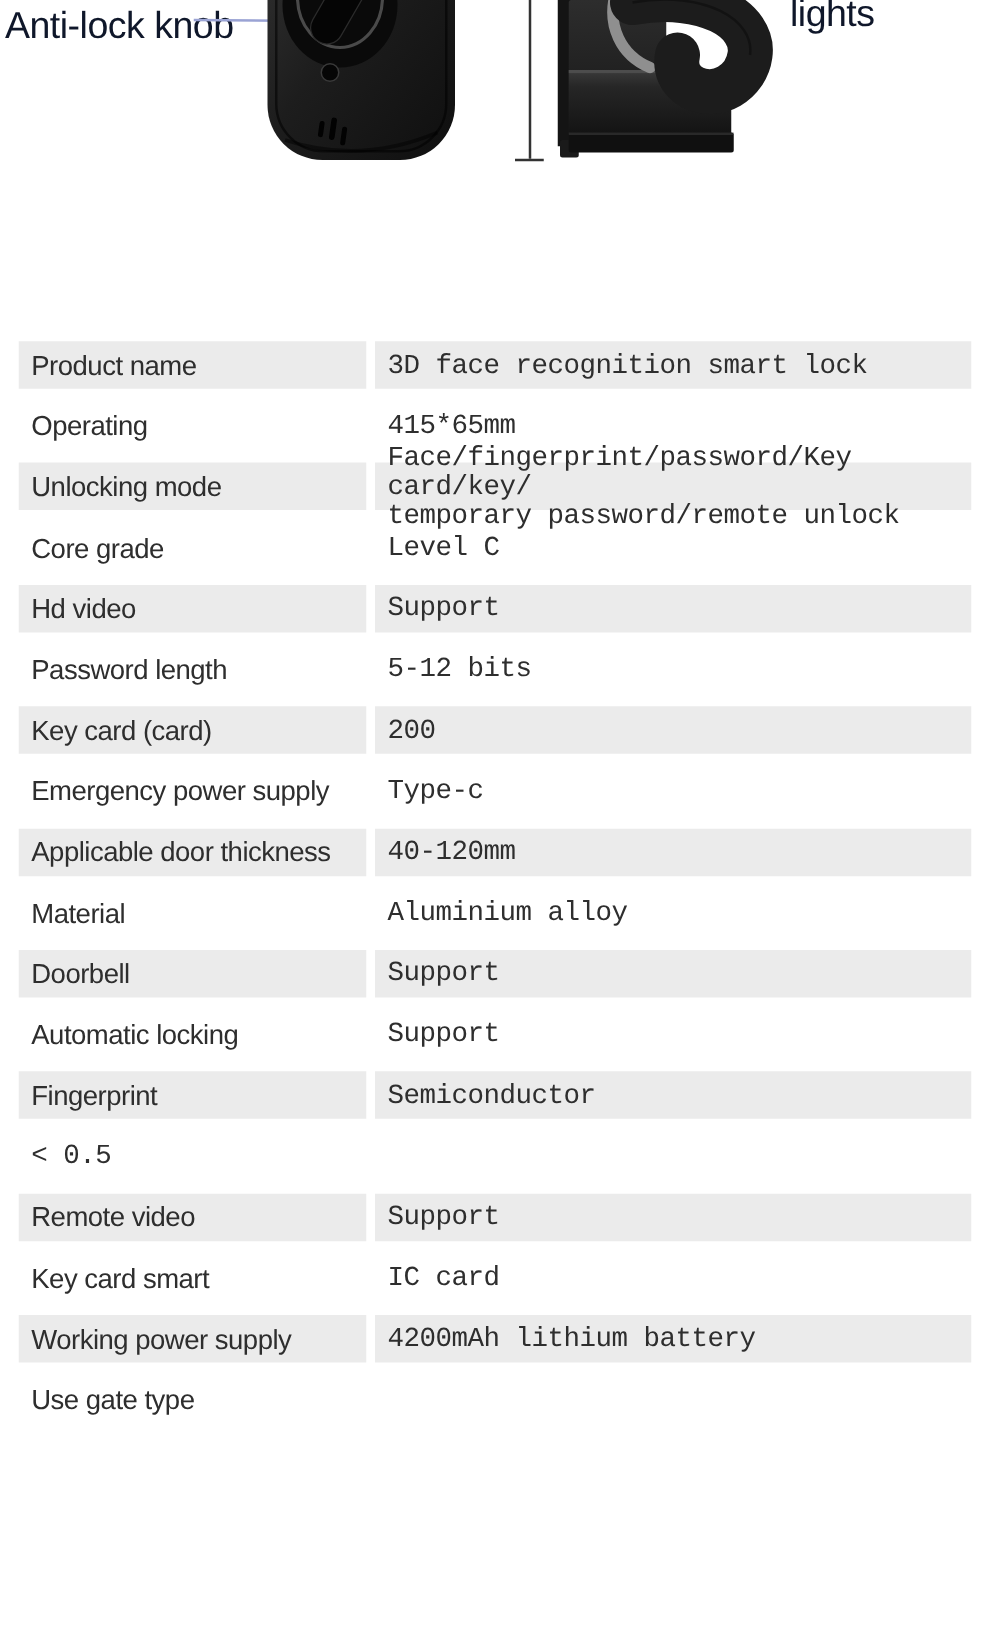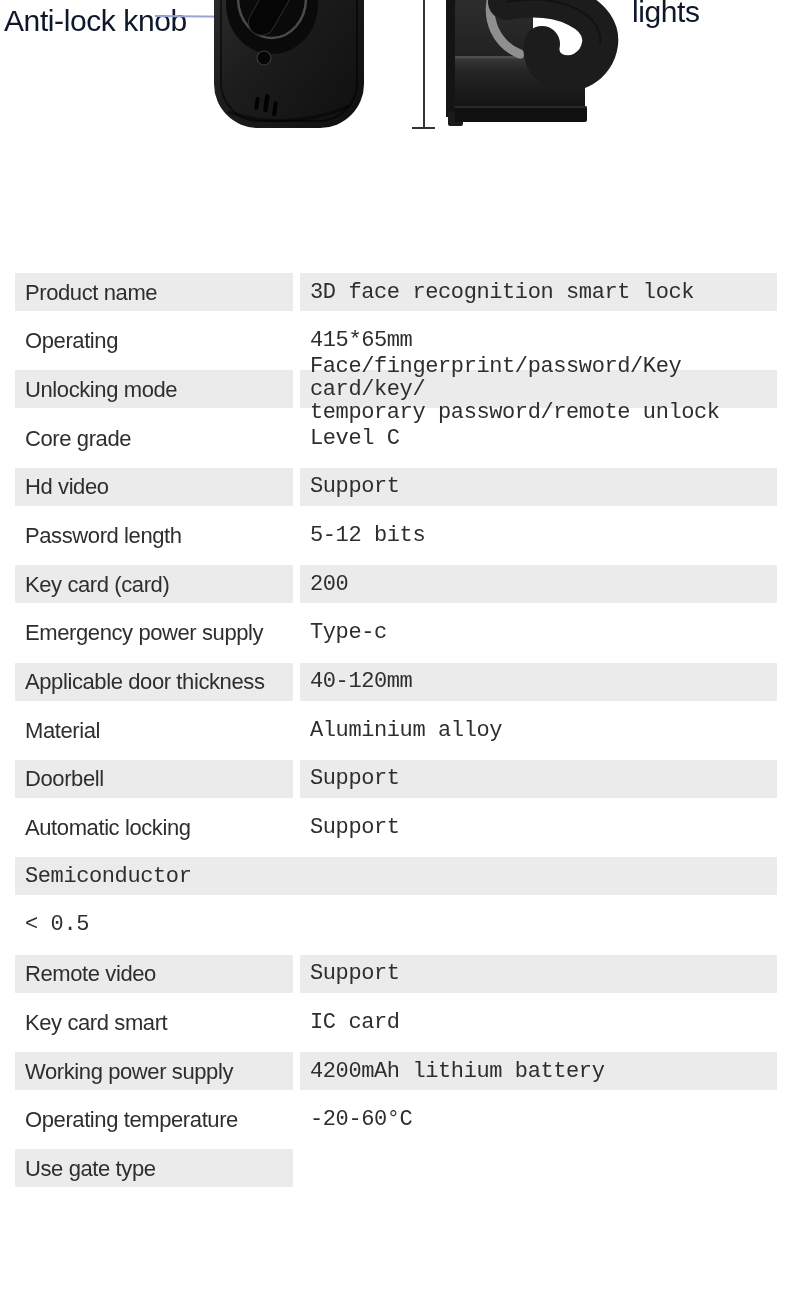--- a/index.html
+++ b/index.html
@@ -198,20 +198,23 @@
   </div>
   <div class="spec-row">
     <div class="cell cell-label">
         <span>Automatic locking</span>
       </div>
     <div class="cell cell-value">
         <span>Support</span>
       </div>
   </div>
   <div class="spec-row">
+    <div class="cell cell-label">
+        <span>Fingerprint</span>
+      </div>
     <div class="cell cell-value">
         <span>Semiconductor</span>
       </div>
   </div>
   <div class="spec-row">
     <div class="cell cell-value">
         <span>&lt; 0.5</span>
       </div>
   </div>
   <div class="spec-row">
@@ -233,25 +236,17 @@
   <div class="spec-row">
     <div class="cell cell-label">
         <span>Working power supply</span>
       </div>
     <div class="cell cell-value">
         <span>4200mAh lithium battery</span>
       </div>
   </div>
   <div class="spec-row">
     <div class="cell cell-label">
-        <span>Operating temperature</span>
-      </div>
-    <div class="cell cell-value">
-        <span>-20-60°C</span>
-      </div>
-  </div>
-  <div class="spec-row">
-    <div class="cell cell-label">
         <span>Use gate type</span>
       </div>
   </div>
 
 </div>
 
 </body></html>

